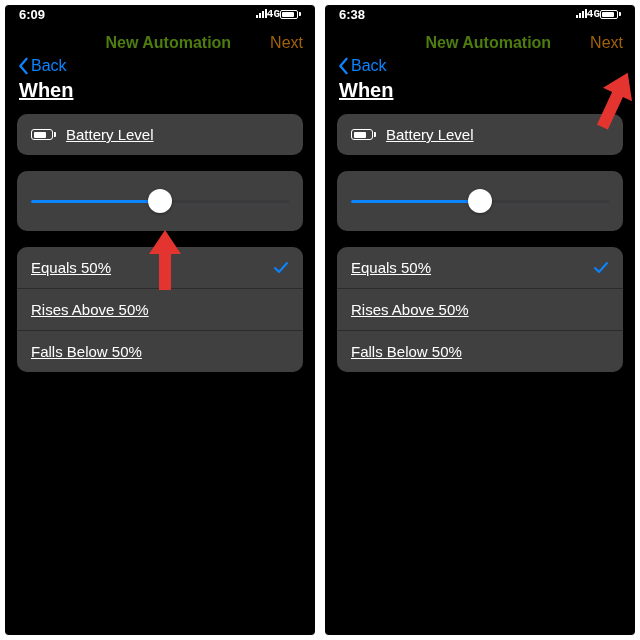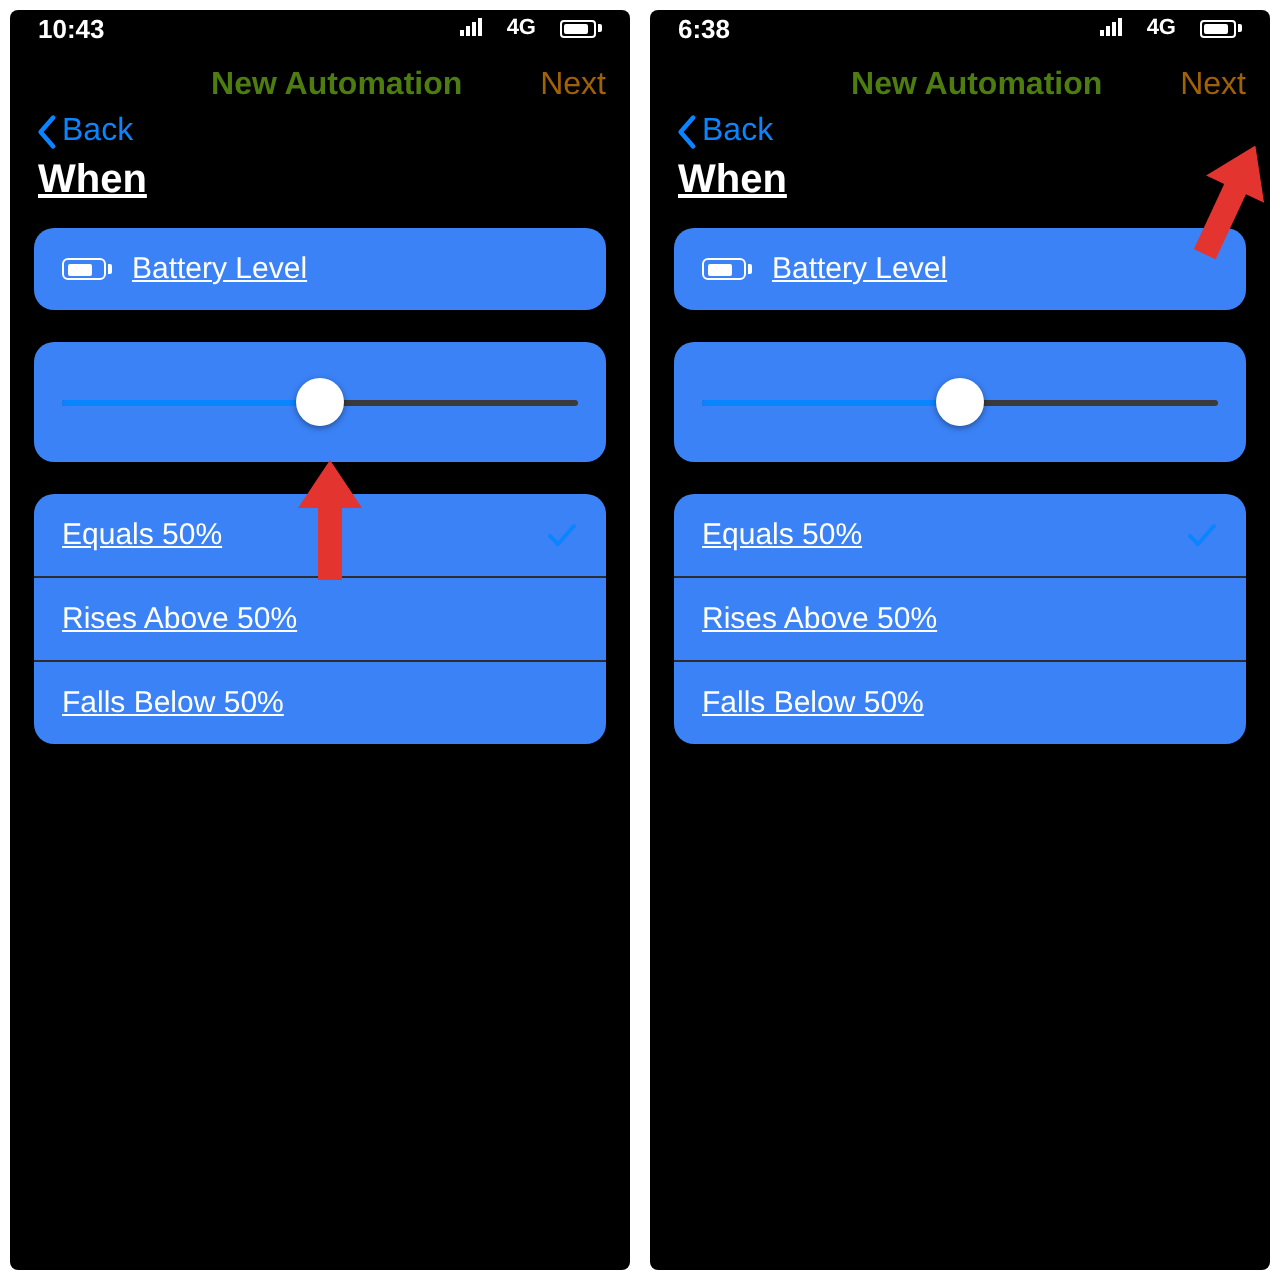--- a/index.html
+++ b/index.html
@@ -23,21 +23,21 @@
   .statusbar {
     display: flex;
     justify-content: space-between;
     align-items: center;
     padding: 2px 14px 0 14px;
     font-size: 13px;
     font-weight: 600;
     height: 16px;
     overflow: hidden;
   }
-  .statusbar .right { display: flex; gap: 12px; font-size: 11px;}
+  .statusbar .right { display: flex; gap: 0; font-size: 11px; font-family: Liberation Mono, monospace;}
   .navbar {
     display: flex;
     align-items: center;
     justify-content: space-between;
     padding: 10px 12px;
     height: 44px;
   }
   .nav-back {
     color: #0a84ff;
     font-size: 16px;
@@ -46,21 +46,21 @@
     gap: 2px;
     cursor: pointer;
     margin-top: 45px;
   }
   .nav-back svg { width: 12px; height: 18px; }
   .nav-title { font-size: 16px; font-weight: 600; color: #4d7c0f; }
   .nav-next { color: #a16207; font-size: 16px; cursor: pointer; }
   .content { padding: 8px 12px; text-decoration: underline; }
   .section-title { font-size: 20px; font-weight: 700; color: #fff; margin: 6px 2px 12px; }
   .card {
-    background: #3b82f6;
+    background: #404040;
     border-radius: 10px;
     overflow: hidden;
   }
   .battery-row {
     display: flex; align-items: center; gap: 10px;
     padding: 12px 14px;
   }
   .battery-row .txt { font-size: 15px; color: #fff; }
   .slider-card { padding: 18px 14px; margin-top: 16px; }
   .slider {
@@ -108,21 +108,21 @@
   .battery-icon { display:inline-flex; align-items:center;}
   .battery-icon .body{ width:22px; height:11px; border:1.5px solid #fff; border-radius:3px; position:relative;}
   .battery-icon .body::after{content:""; position:absolute; left:1.5px; top:1.5px; bottom:1.5px; width:12px; background:#fff; border-radius:1px;}
   .battery-icon .tip{ width:2px; height:5px; background:#fff; border-radius:0 1px 1px 0; margin-left:1px;}
 </style>
 </head>
 <body>
 
 <div class="phone">
   <div class="statusbar">
-    <span>10:43</span>
+    <span>6:09</span>
     <span class="right">
       <span class="sig-bars">
           <span></span>
           <span></span>
           <span></span>
           <span></span>
         </span>
       <span>4G</span>
       <span class="batt">
           <span class="body"></span>

